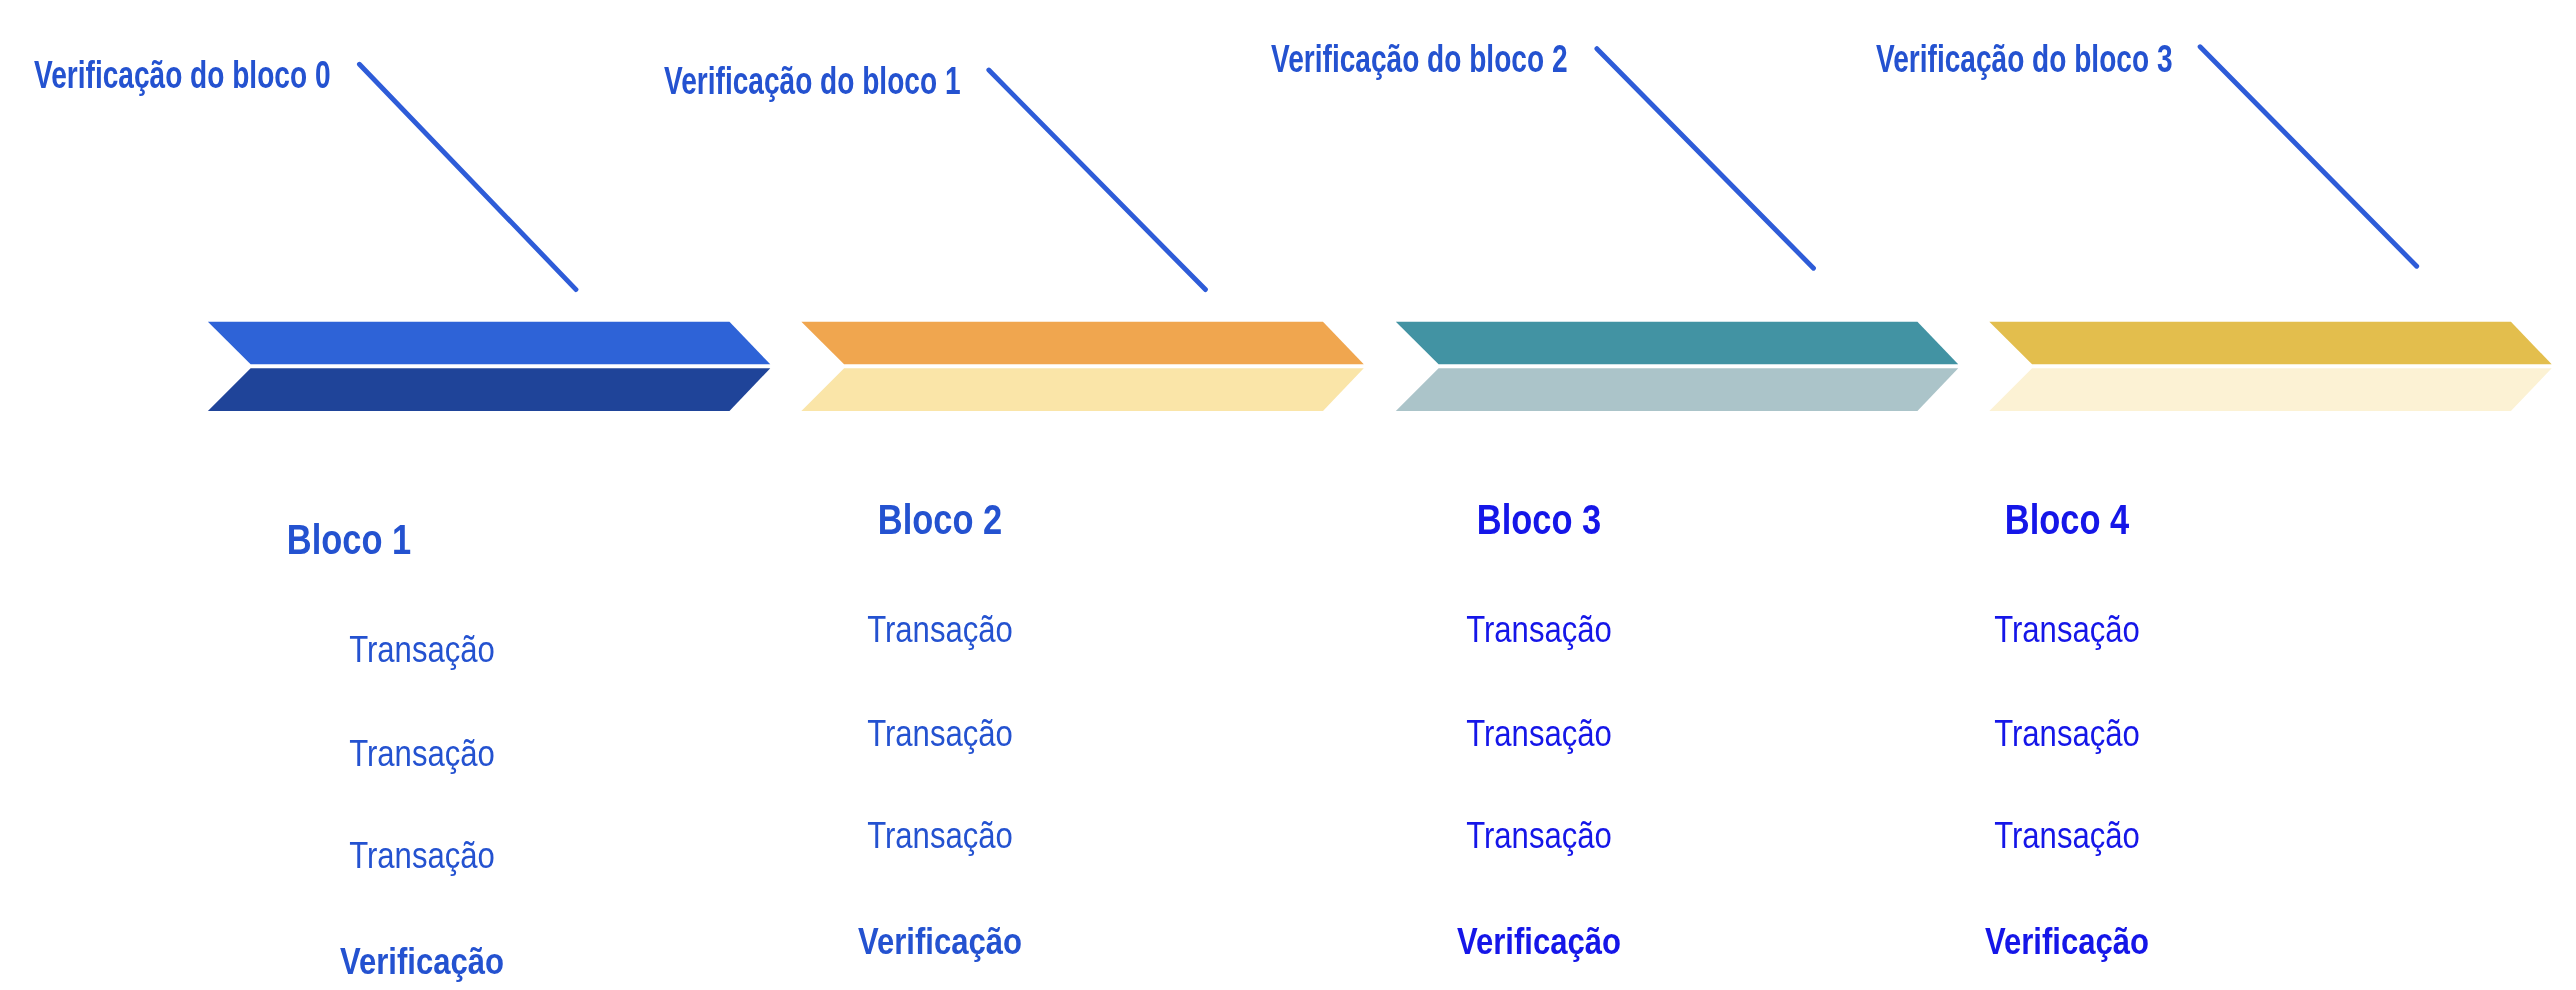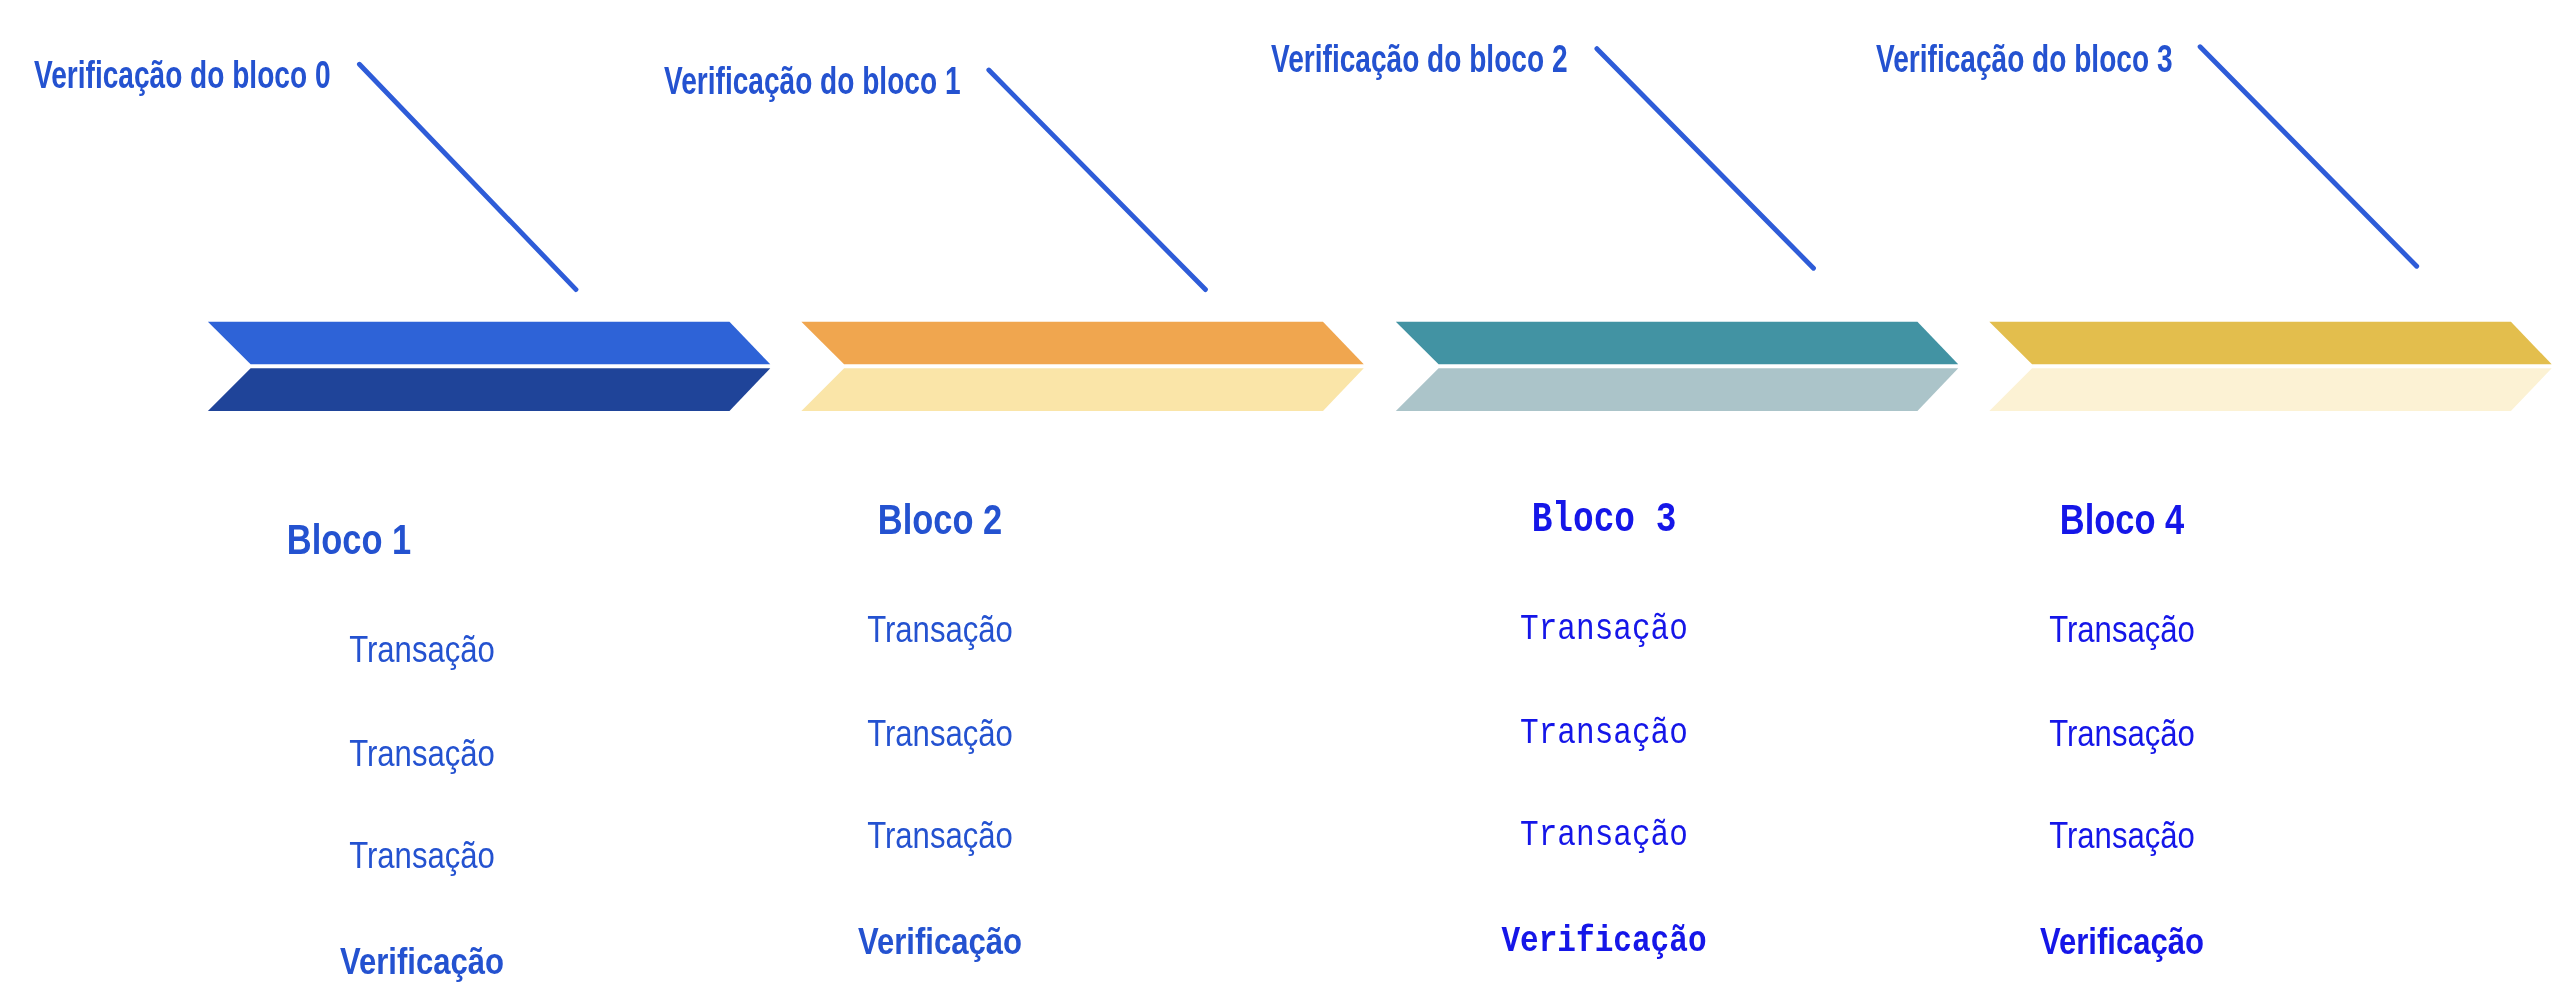--- a/index.html
+++ b/index.html
@@ -39,22 +39,22 @@
   .lbl-3 { left: 1876px; top: 39px; }
 
   .block-col {
     position: absolute;
     top: 0;
     width: 340px;
     height: 991px;
   }
   .col-0 { left: 252px; margin-top: 20px; }
   .col-1 { left: 770px; }
-  .col-2 { left: 1434px; font-family: Liberation Mono, monospace; }
-  .col-3 { left: 1952px; }
+  .col-2 { left: 1369px; }
+  .col-3 { left: 1897px; }
 
   .block-col .row {
     position: absolute;
     left: 0;
     width: 340px;
     text-align: center;
     line-height: 1;
     white-space: nowrap;
   }
   .block-title {

